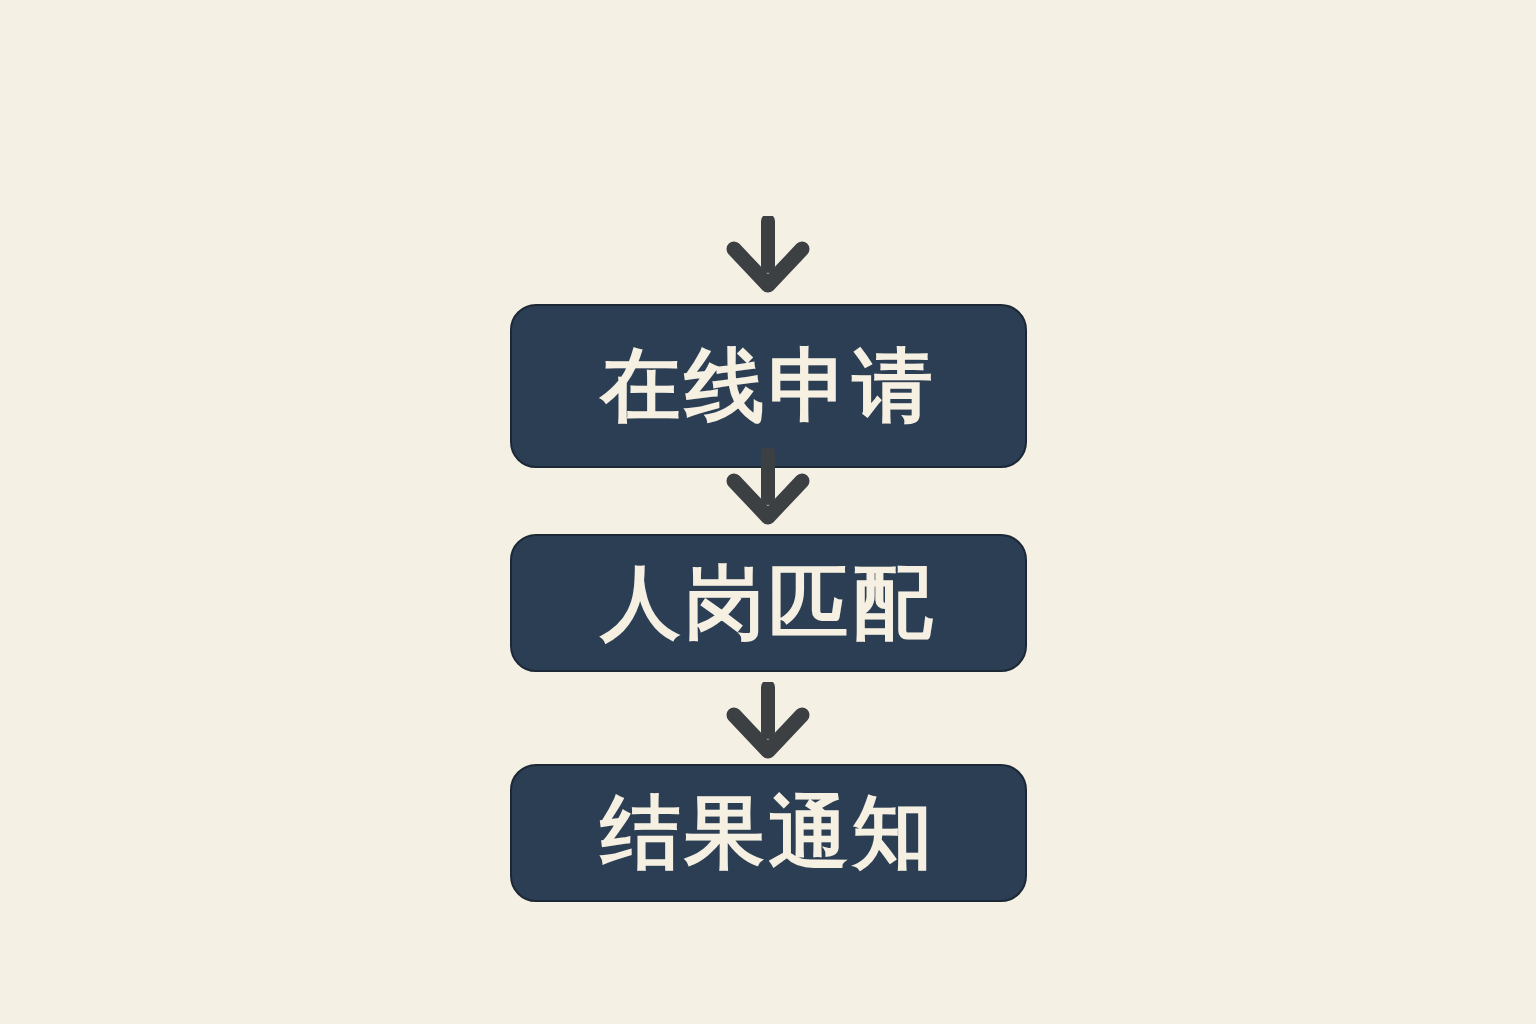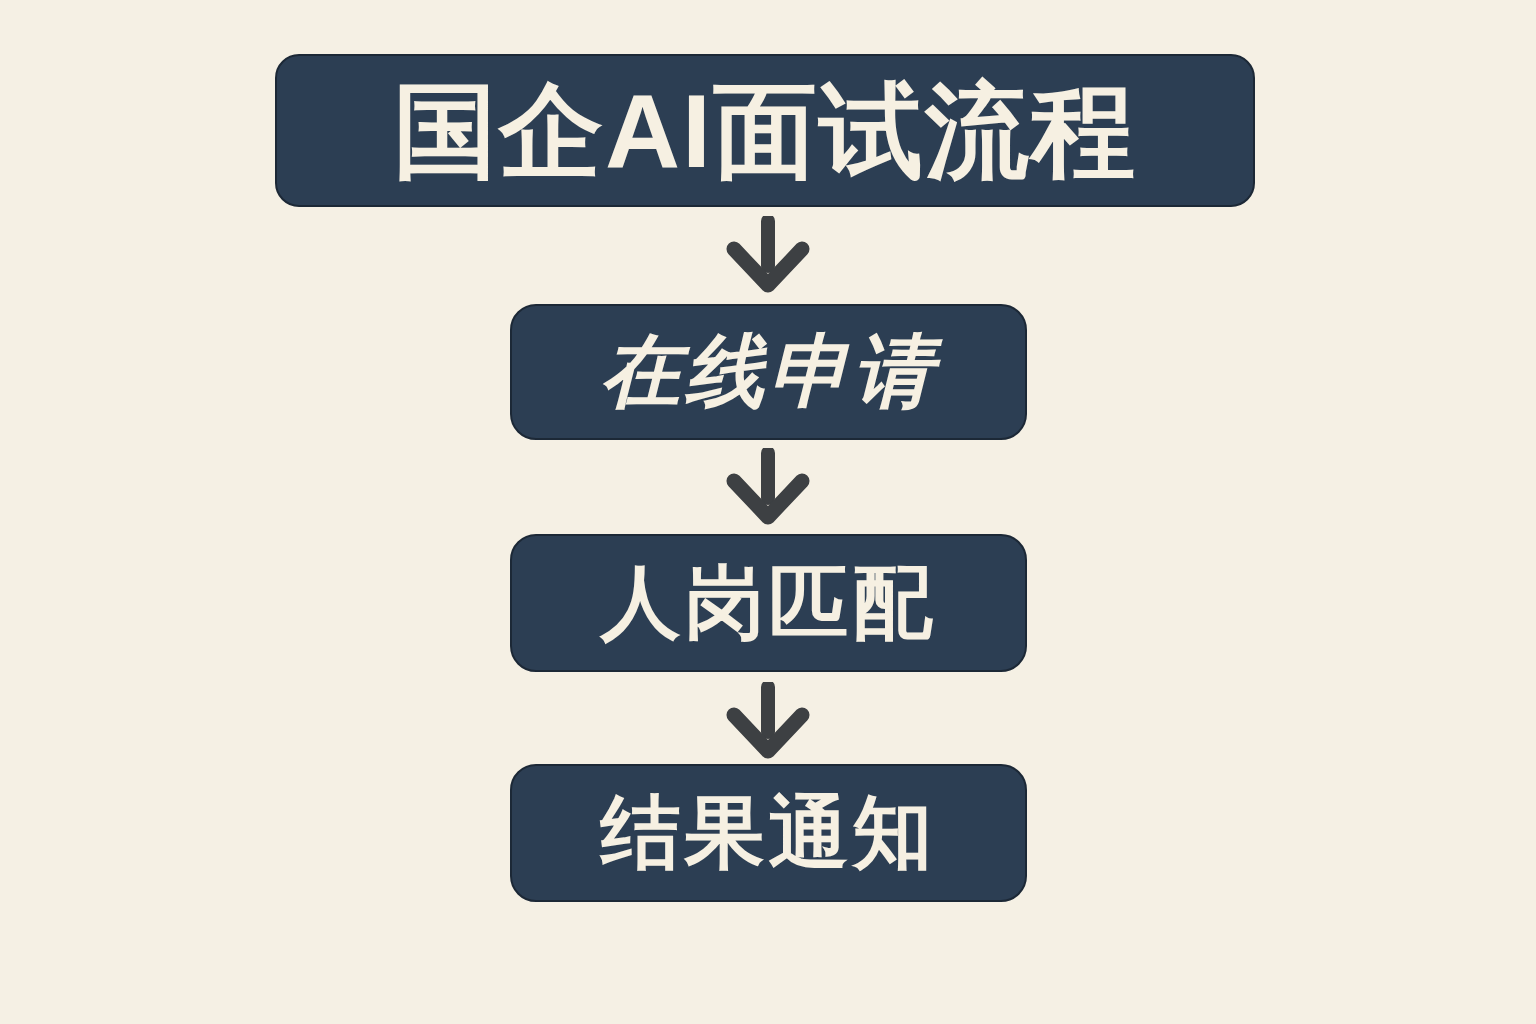--- a/index.html
+++ b/index.html
@@ -40,21 +40,21 @@
     font-size:104px;
     letter-spacing:2px;
   }
   .node--step{
     left:510px;
     width:517px; height:137px;
     border-radius:26px;
     font-size:80px;
     letter-spacing:4px;
   }
-  .node--step1{top:304px;height:136px;font-style:italic;}
+  .node--step1{top:304px;height:164px;}
   .node--step2{top:534px;height:138px;text-align:right;}
   .node--step3{top:764px;height:138px;text-align:center;}
   .arrow{
     position:absolute;
     left:723px;
     width:90px;
     height:78px;
   }
   .arrow--1{top:216px;}
   .arrow--2{top:448px;}
@@ -65,23 +65,20 @@
     fill:none;
     stroke-linecap:round;
     stroke-linejoin:round;
   }
 </style>
 </head>
 <body>
 
 <div class="canvas">
 
-  <div class="node node--title">
-    <span>国企AI面试流程</span>
-  </div>
 
   <div class="arrow arrow--1">
     <svg viewBox="0 0 90 78" xmlns="http://www.w3.org/2000/svg">
       <line x1="45" y1="5" x2="45" y2="50" stroke-width="14"></line>
       <polyline points="11,33 45,69 79,33" stroke-width="15"></polyline>
     </svg>
   </div>
 
   <div class="node node--step node--step1">
     <span>在线申请</span>

